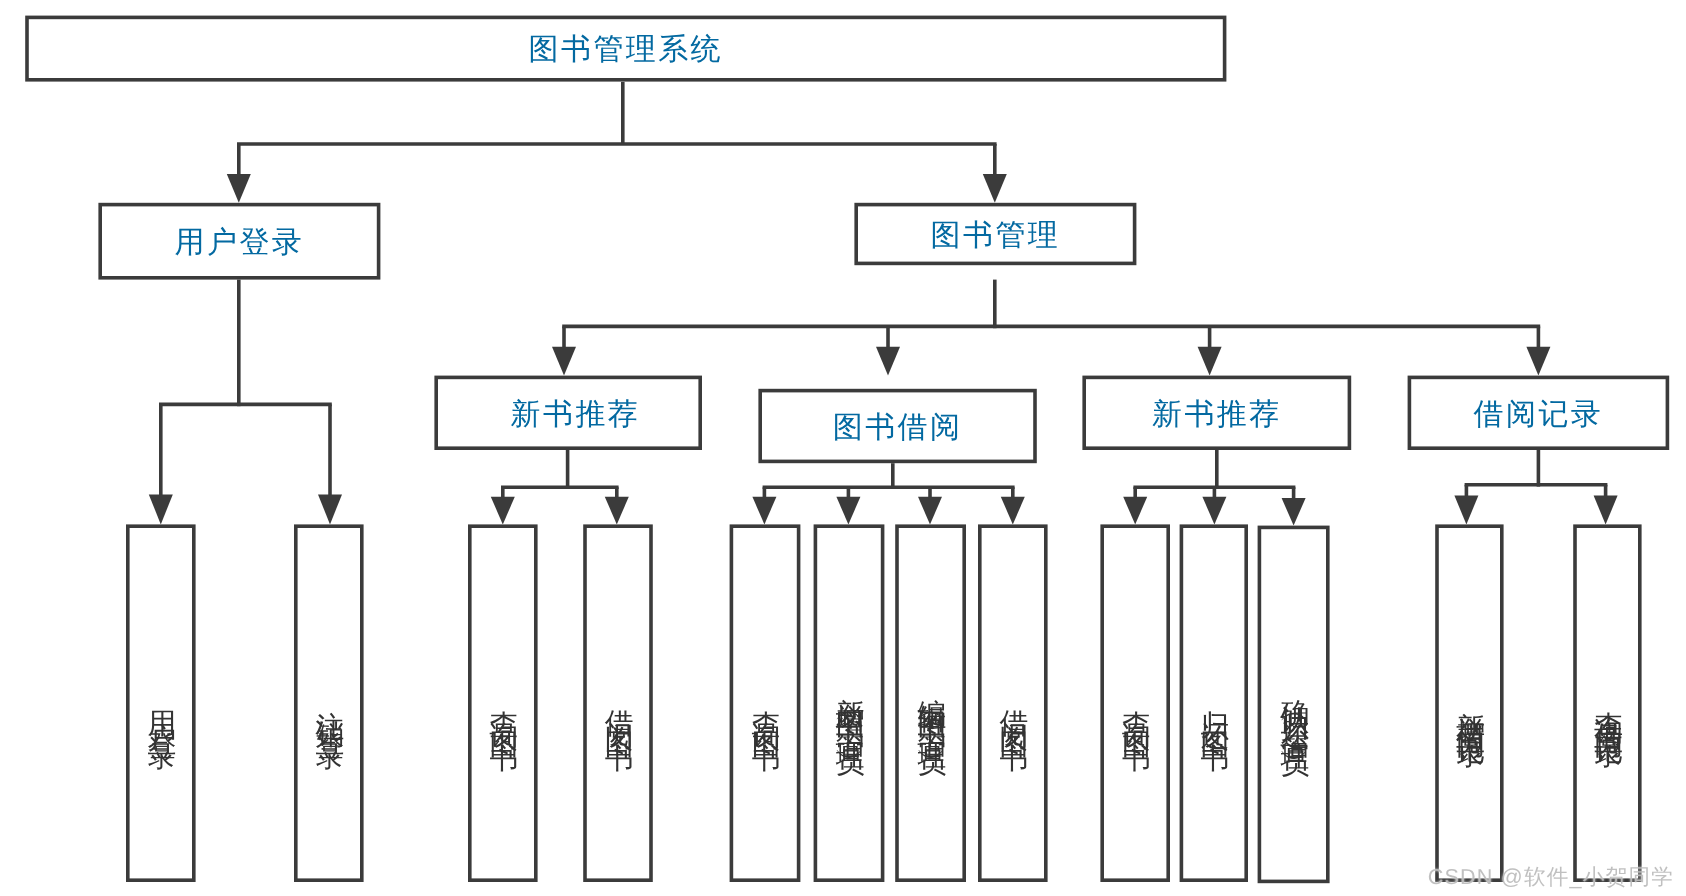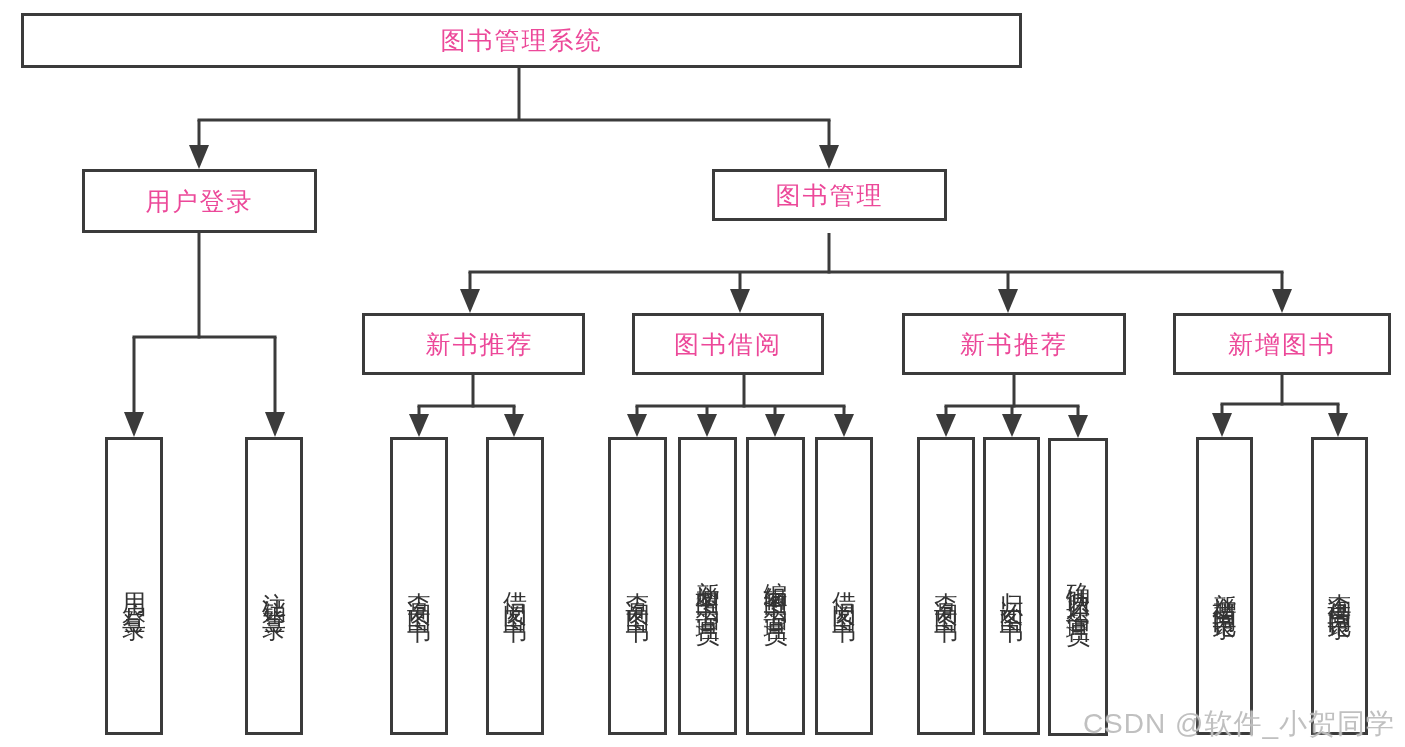--- a/index.html
+++ b/index.html
@@ -7,35 +7,35 @@
   .canvas {
     position:relative; width:1405px; height:747px; background:#ffffff;
     font-family:"Liberation Sans","DejaVu Sans",sans-serif; overflow:hidden;
   }
   .wires { position:absolute; left:0; top:0; width:1405px; height:747px; }
   .wires line { stroke:#3b3b3b; stroke-width:3; }
   .wires polygon { fill:#3b3b3b; }
   .box {
     position:absolute; box-sizing:border-box; border:3px solid #3b3b3b;
     background:#ffffff; display:flex; align-items:center; justify-content:center;
-    color:#ec4899; font-size:25px; letter-spacing:2px;
+    color:#0369a1; font-size:25px; letter-spacing:2px;
   }
   .vbox {
     position:absolute; box-sizing:border-box; border:3px solid #3b3b3b;
     background:#ffffff; width:58px; height:298px; top:437px;
     display:flex; align-items:center; justify-content:center;
     color:#333333; font-size:24px;
   }
   .vlabel { writing-mode:vertical-rl; text-orientation:mixed; line-height:1; }
   .ls9 { letter-spacing:9px; margin-bottom:-9px; }
   .ls5 { letter-spacing:5px; margin-bottom:-5px; }
   .ls6 { letter-spacing:6px; margin-bottom:-6px; }
   .watermark {
     position:absolute; right:10px; bottom:4px; z-index:5;
-    color:rgba(185,185,185,0.9); font-size:28px; letter-spacing:1px;
+    color:rgba(185,185,185,0.9); font-size:18px; letter-spacing:1px;
     text-shadow:0 0 2px #ffffff;
   }
 </style>
 </head>
 <body>
 
 <div class="canvas">
 
   <svg class="wires" viewBox="0 0 1405 747" xmlns="http://www.w3.org/2000/svg">
     <g>
@@ -113,28 +113,28 @@
   <div class="box" style="left:82px; top:169px; width:235px; height:64px;">
     <span>用户登录</span>
   </div>
   <div class="box" style="left:712px; top:169px; width:235px; height:52px;">
     <span>图书管理</span>
   </div>
 
   <div class="box" style="left:362px; top:313px; width:223px; height:62px;padding-left:12px;">
     <span>新书推荐</span>
   </div>
-  <div class="box" style="left:632px; top:313px; width:192px; height:62px;">
+  <div class="box" style="left:632px; top:324px; width:232px; height:62px;">
     <span>图书借阅</span>
   </div>
   <div class="box" style="left:902px; top:313px; width:224px; height:62px;">
     <span>新书推荐</span>
   </div>
   <div class="box" style="left:1173px; top:313px; width:218px; height:62px;">
-    <span>新增图书</span>
+    <span>借阅记录</span>
   </div>
 
   <div class="vbox" style="left:105px;">
     <span class="vlabel ls9">用户登录</span>
   </div>
   <div class="vbox" style="left:245px;">
     <span class="vlabel ls9">注销登录</span>
   </div>
 
   <div class="vbox" style="left:390px;">

